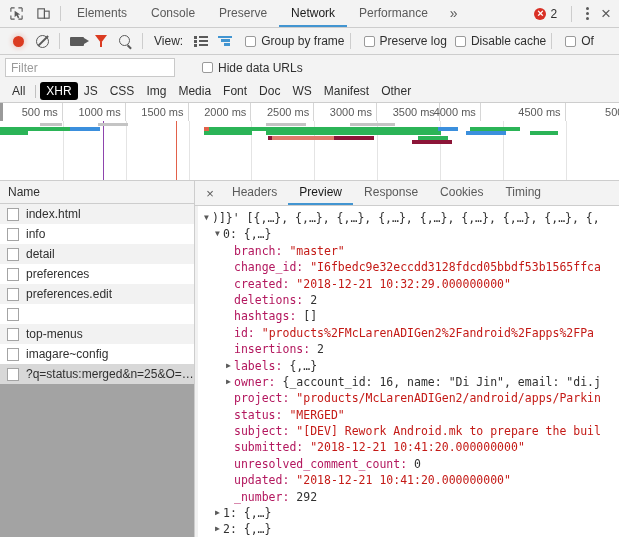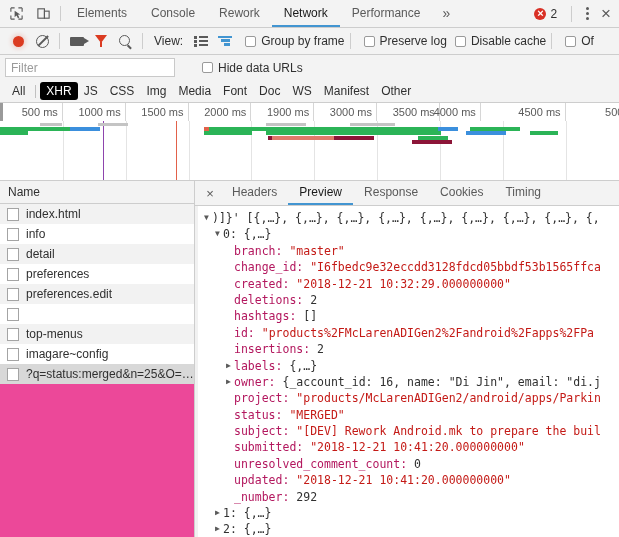--- a/index.html
+++ b/index.html
@@ -165,21 +165,21 @@
     padding-right: 4px; white-space: nowrap;
   }
   .ov-handle-l { position: absolute; left: 0; top: 0; width: 3px; height: 18px; background: #9a9a9a; }
   .ov-body { position: absolute; top: 18px; left: 0; right: 0; bottom: 0; }
   .gridline { position: absolute; top: 0; bottom: 0; width: 1px; background: #e4e4e4; }
   .evline { position: absolute; top: 0; bottom: 0; width: 1px; }
   .bar { position: absolute; height: 4px; }
 
   
   .panes { flex: 1; display: flex; min-height: 0; }
-  .leftpane { width: 195px; min-width: 195px; display: flex; flex-direction: column; background: #ec4899; border-right: 1px solid #cdcdcd; }
+  .leftpane { width: 195px; min-width: 195px; display: flex; flex-direction: column; background: #a3a3a3; border-right: 1px solid #cdcdcd; }
   .col-header {
     height: 23px; min-height: 23px; background: #f3f3f3;
     border-bottom: 1px solid #cdcdcd;
     display: flex; align-items: center; padding-left: 8px;
     font-size: 12px; color: #303030;
   }
   .rows { flex: 1; overflow: hidden; }
   .row {
     height: 20px; display: flex; align-items: center;
     padding-left: 7px; gap: 7px;
@@ -257,21 +257,21 @@
     </div>
     <div class="tb-sep"></div>
     <div class="tabs">
       <div class="tab">
           <span>Elements</span>
         </div>
       <div class="tab">
           <span>Console</span>
         </div>
       <div class="tab">
-          <span>Rework</span>
+          <span>Preserve</span>
         </div>
       <div class="tab active">
           <span>Network</span>
         </div>
       <div class="tab">
           <span>Performance</span>
         </div>
       <div class="tab more">»</div>
     </div>
     <div class="tb-right">
@@ -365,21 +365,21 @@
     <span class="type-pill">Other</span>
   </div>
 
   <div class="overview">
     <div class="ruler" id="ruler">
       <div class="ov-handle-l"></div>
     <div class="tick" style="left: 0px; width: 62.8426px;">500 ms</div>
         <div class="tick" style="left: 62.8426px; width: 62.8426px;">1000 ms</div>
         <div class="tick" style="left: 125.685px; width: 62.8426px;">1500 ms</div>
         <div class="tick" style="left: 188.528px; width: 62.8426px;">2000 ms</div>
-        <div class="tick" style="left: 251.371px; width: 62.8426px;">1900 ms</div>
+        <div class="tick" style="left: 251.371px; width: 62.8426px;">2500 ms</div>
         <div class="tick" style="left: 314.213px; width: 62.8426px;">3000 ms</div>
         <div class="tick" style="left: 377.056px; width: 62.8426px;">3500 ms</div>
         <div class="tick" style="left: 418px; width: 62.8426px;">4000 ms</div>
         <div class="tick" style="left: 502.741px; width: 62.8426px;">4500 ms</div>
         <div class="tick" style="left: 565.584px; width: 62.8426px;">500</div>
       </div>
     <div class="ov-body" id="ovbody">
         <div class="gridline" style="left: 62.8426px;"></div>
         <div class="gridline" style="left: 125.685px;"></div>
         <div class="gridline" style="left: 188.528px;"></div>

